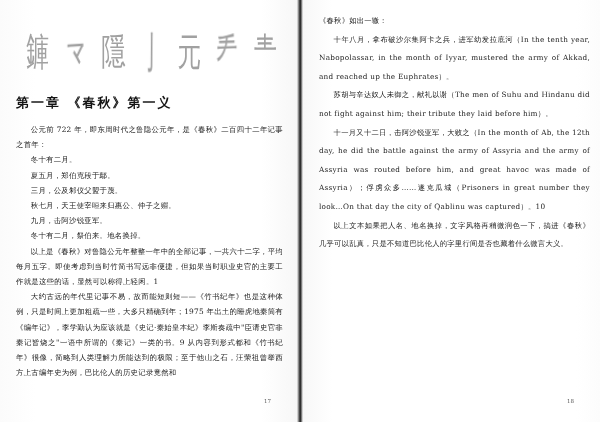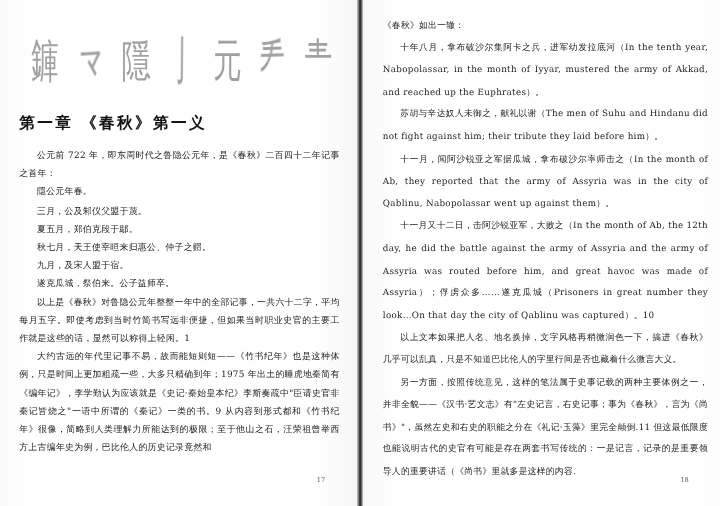--- a/index.html
+++ b/index.html
@@ -137,44 +137,42 @@
         <span class="glyph g5">元</span>
         <span class="glyph g6">龵</span>
         <span class="glyph g7">龶</span>
       </div>
     </div>
 
     <div class="chapter-title">第一章 《春秋》第一义</div>
 
     <div class="body-col">
       <p>公元前 722 年，即东周时代之鲁隐公元年，是《春秋》二百四十二年记事之首年：</p>
-      <p class="quote">隱公元年春。</p>
+      <p class="quote">冬十有二月。</p>
+      <p class="quote">夏五月，郑伯克段于鄢。</p>
       <p class="quote">三月，公及邾仪父盟于蔑。</p>
-      <p class="quote">夏五月，郑伯克段于鄢。</p>
       <p class="quote">秋七月，天王使宰咺来归惠公、仲子之赗。</p>
-      <p class="quote">九月，及宋人盟于宿。</p>
-      <p class="quote">遂克瓜城，祭伯来。公子益师卒。</p>
+      <p class="quote">九月，击阿沙锐亚军。</p>
+      <p class="quote">冬十有二月，祭伯来。地名换掉。</p>
       <p>以上是《春秋》对鲁隐公元年整整一年中的全部记事，一共六十二字，平均每月五字。即使考虑到当时竹简书写远非便捷，但如果当时职业史官的主要工作就是这些的话，显然可以称得上轻闲。1</p>
       <p>大约古远的年代里记事不易，故而能短则短——《竹书纪年》也是这种体例，只是时间上更加粗疏一些，大多只精确到年；1975 年出土的睡虎地秦简有《编年记》，李学勤认为应该就是《史记·秦始皇本纪》李斯奏疏中"臣请史官非秦记皆烧之"一语中所谓的《秦记》一类的书。9 从内容到形式都和《竹书纪年》很像，简略到人类理解力所能达到的极限；至于他山之石，汪荣祖曾举西方上古编年史为例，巴比伦人的历史记录竟然和</p>
     </div>
 
     <div class="pagenum">17</div>
   </div>
 
   <div class="gutter"></div>
 
   <div class="page page-right">
     <div class="lead-gap"></div>
 
     <div class="body-col">
       <p class="noindent">《春秋》如出一辙：</p>
       <p>十年八月，拿布破沙尔集阿卡之兵，进军幼发拉底河（In the tenth year, Nabopolassar, in the month of Iyyar, mustered the army of Akkad, and reached up the Euphrates）。</p>
       <p>苏胡与辛达奴人未御之，献礼以谢（The men of Suhu and Hindanu did not fight against him; their tribute they laid before him）。</p>
-      <p>十一月，闻阿沙锐亚之军据瓜城，拿布破沙尔率师击之（In the month of Ab, they reported that the army of Assyria was in the city of Qablinu, Nabopolassar went up against them）。</p>
       <p>十一月又十二日，击阿沙锐亚军，大败之（In the month of Ab, the 12th day, he did the battle against the army of Assyria and the army of Assyria was routed before him, and great havoc was made of Assyria）；俘虏众多……遂克瓜城（Prisoners in great number they look…On that day the city of Qablinu was captured）。10</p>
       <p>以上文本如果把人名、地名换掉，文字风格再稍微润色一下，搞进《春秋》几乎可以乱真，只是不知道巴比伦人的字里行间是否也藏着什么微言大义。</p>
-      <p>另一方面，按照传统意见，这样的笔法属于史事记载的两种主要体例之一，并非全貌——《汉书·艺文志》有"左史记言，右史记事；事为《春秋》，言为《尚书》"，虽然左史和右史的职能之分在《礼记·玉藻》里完全颠倒.11 但这最低限度也能说明古代的史官有可能是存在两套书写传统的：一是记言，记录的是重要领导人的重要讲话（《尚书》里就多是这样的内容.</p>
     </div>
 
     <div class="pagenum">18</div>
   </div>
 
 </div>
 
 </body></html>

